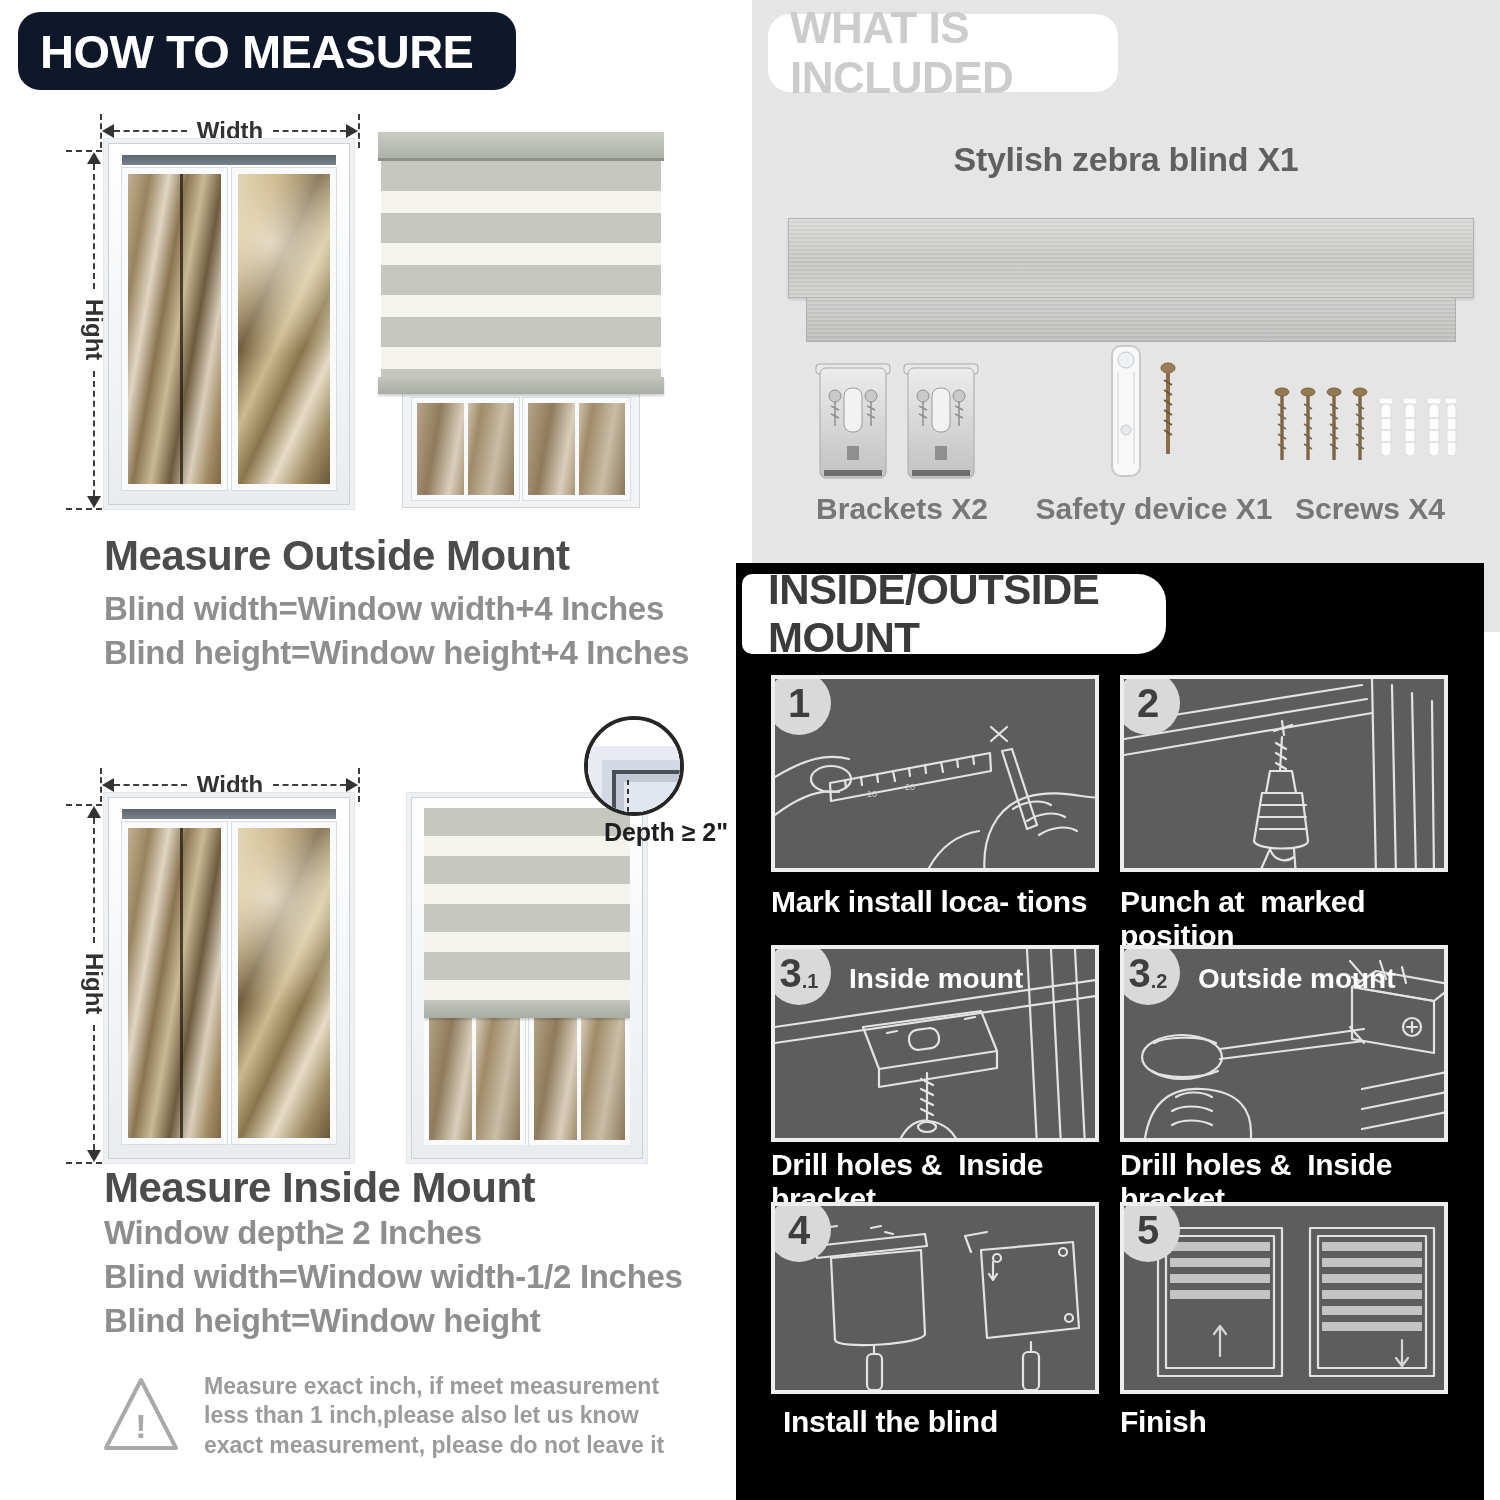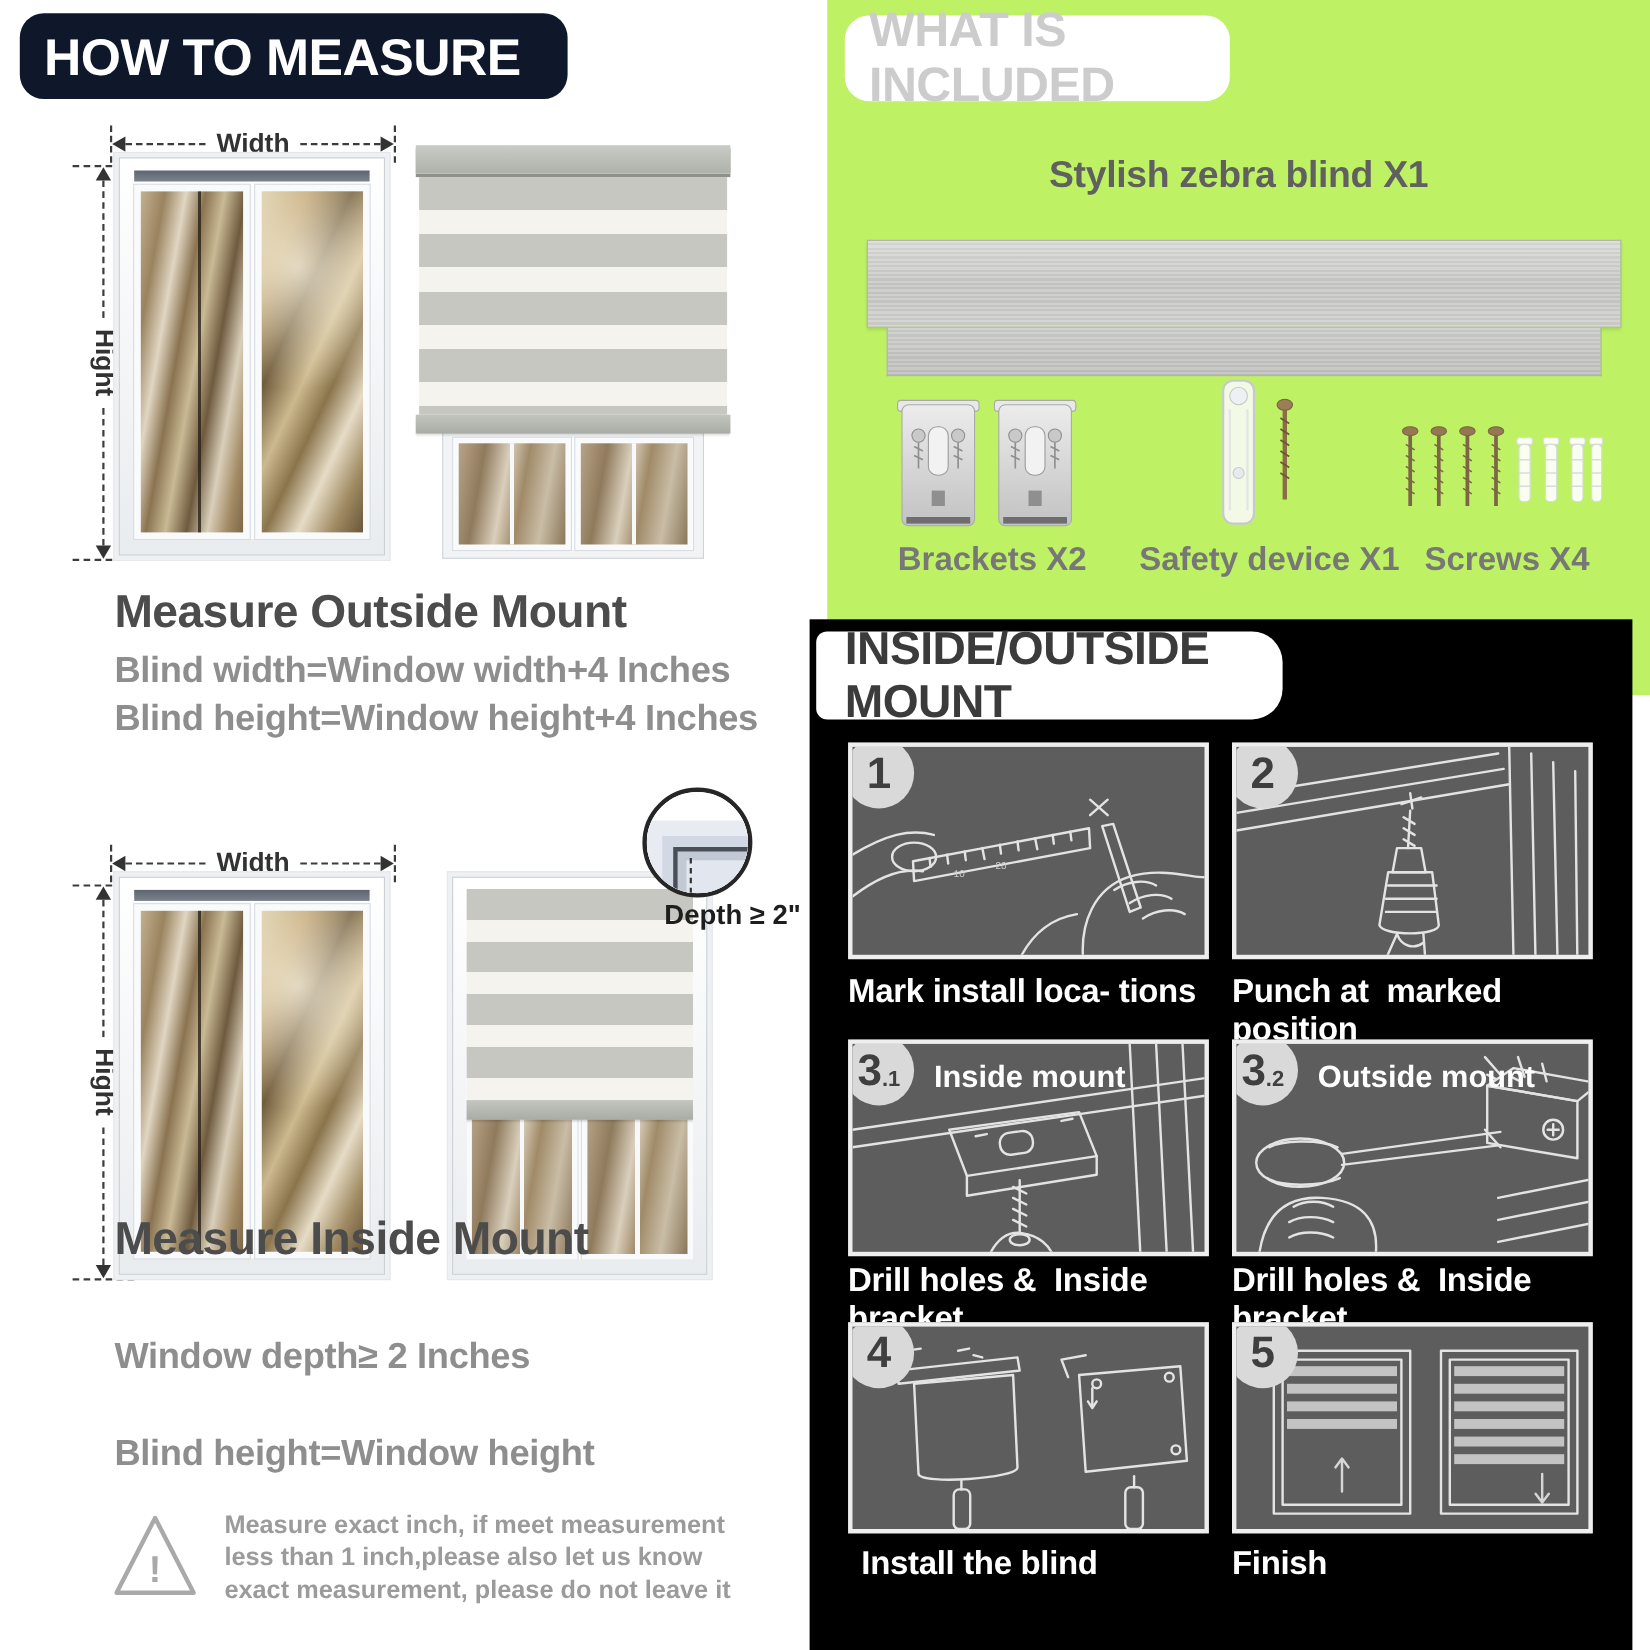--- a/index.html
+++ b/index.html
@@ -4,21 +4,21 @@
 <style>
   html,body{margin:0;padding:0;background:#fff;}
   #canvas{position:relative;width:1500px;height:1500px;background:#ffffff;overflow:hidden;
           font-family:"Liberation Sans", sans-serif; -webkit-font-smoothing:antialiased;}
   .abs{position:absolute;}
 
   
   .hdr-left{left:18px;top:12px;width:498px;height:78px;background:#0f172a;border-radius:22px;
             display:flex;align-items:center;padding-left:22px;box-sizing:border-box;}
   .hdr-left span{color:#ffffff;font-size:47px;font-weight:700;letter-spacing:-.5px;}
-  .panel-light{left:752px;top:0;width:748px;height:632px;background:#bef264;}
+  .panel-light{left:752px;top:0;width:748px;height:632px;background:#e5e5e5;}
   .hdr-right{left:16px;top:14px;width:350px;height:78px;background:#ffffff;border-radius:22px;
              display:flex;align-items:center;padding-left:22px;box-sizing:border-box;}
   .hdr-right span{color:#cccccc;font-size:44px;font-weight:700;letter-spacing:-.5px;}
   .panel-dark{left:736px;top:563px;width:748px;height:937px;background:#000000;}
   .hdr-mount{left:6px;top:11px;width:424px;height:80px;background:#ffffff;border-radius:10px 28px 28px 10px;
              display:flex;align-items:center;padding-left:26px;box-sizing:border-box;}
   .hdr-mount span{color:#3b3b3b;font-size:42px;font-weight:700;letter-spacing:-.5px;}
 
   
   .sec-title{color:#4c4c4c;font-size:42px;font-weight:700;letter-spacing:-.5px;}
@@ -237,22 +237,23 @@
       <path d="M0,92 L0,26 L92,26 L92,92 Z" fill="#e8ecf2"></path>
       <path d="M14,92 L14,40 L92,40 L92,92 Z" fill="#d3d9e4"></path>
       <path d="M26,92 L26,52 L92,52 L92,92 Z" fill="#c2c8d4"></path>
       <path d="M36,92 L36,62 L92,62 L92,92 Z" fill="#e2e6ee"></path>
       <path d="M26,92 L26,52 L92,52" fill="none" stroke="#4a4f57" stroke-width="4"></path>
       <path d="M40,92 L40,56" fill="none" stroke="#333" stroke-width="2" stroke-dasharray="5,4"></path>
     </svg>
   </div>
   <div class="abs depth-lbl" style="left:586px;top:818px;width:160px;text-align:center;">Depth ≥ 2"</div>
 
-  <div class="abs sec-title" style="left:104px;top:1102px;">Measure Inside Mount</div>
+  <div class="abs sec-title" style="left:104px;top:1164px;">Measure Inside Mount</div>
   <div class="abs formula" style="left:104px;top:1214px;">Window depth≥ 2 Inches</div>
+  <div class="abs formula" style="left:104px;top:1258px;">Blind width=Window width-1/2 Inches</div>
   <div class="abs formula" style="left:104px;top:1302px;">Blind height=Window height</div>
 
   <div class="abs warning-row" style="left:100px;top:1372px;">
     <svg width="82" height="86" viewBox="0 0 82 86">
       <path d="M41,8 L76,76 L6,76 Z" fill="none" stroke="#a9a9a9" stroke-width="4" stroke-linejoin="round"></path>
       <text x="41" y="66" text-anchor="middle" font-size="34" font-weight="bold" fill="#a9a9a9" font-family="Liberation Sans, sans-serif">!</text>
     </svg>
     <div class="warn-text">Measure exact inch, if meet measurement less than 1 inch,please also let us know exact measurement, please do not leave it</div>
   </div>
 

